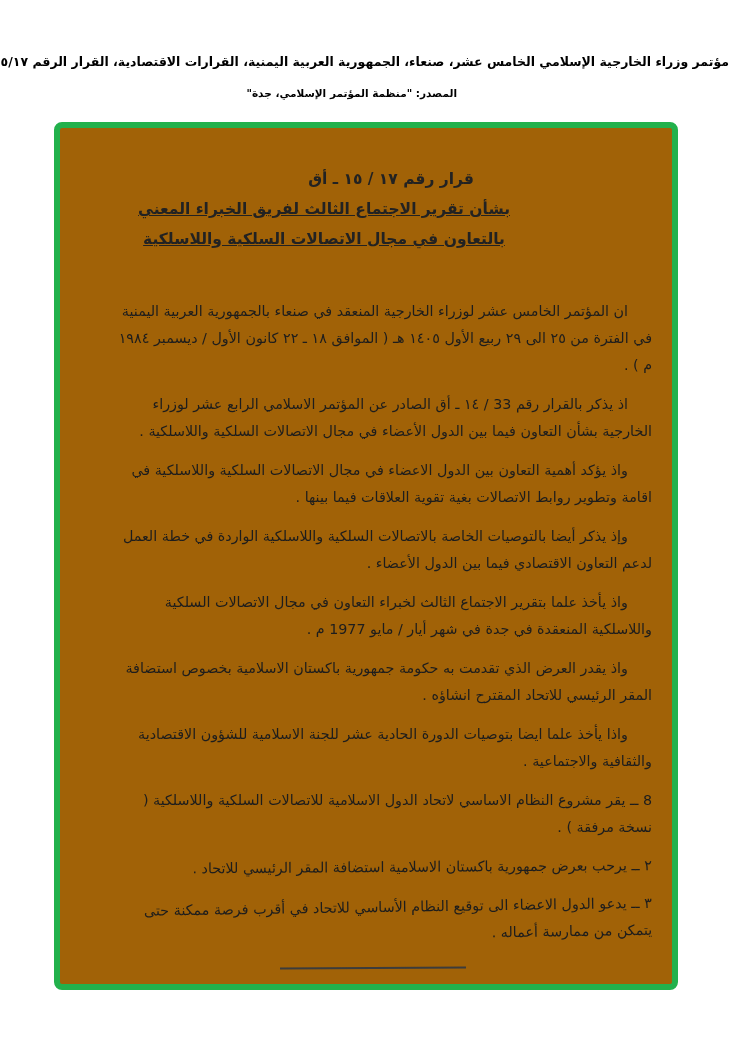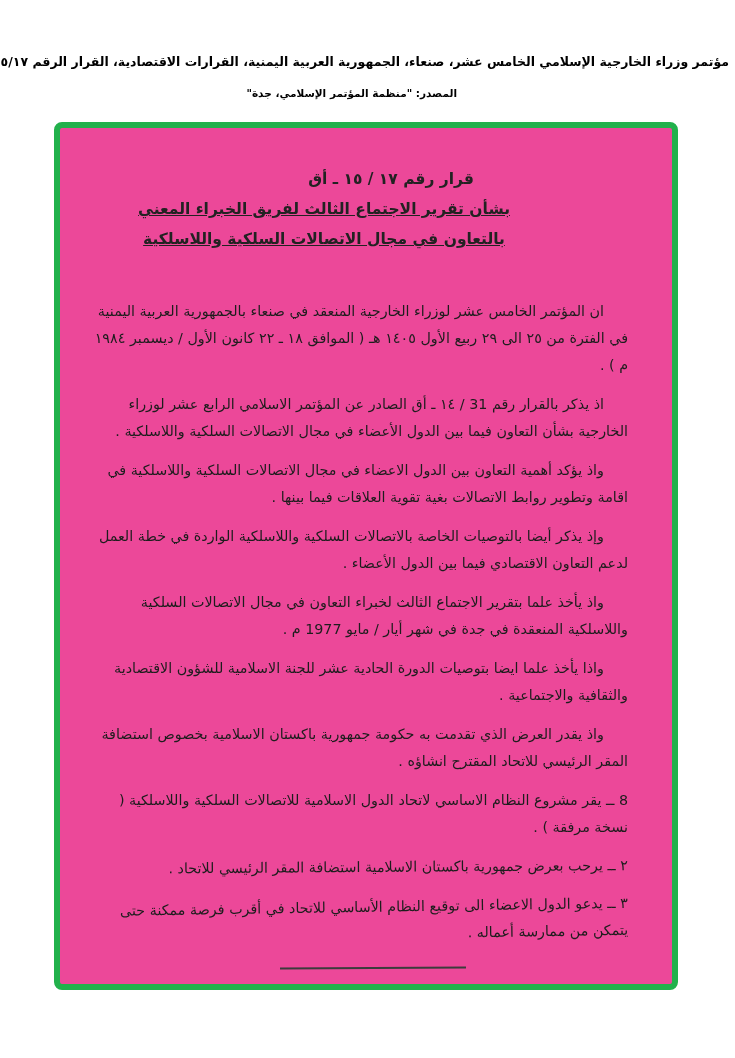--- a/index.html
+++ b/index.html
@@ -15,32 +15,32 @@
   }
   .source{
     position:absolute;top:87px;right:278px;
     direction:rtl;white-space:nowrap;
     font-size:10.5px;font-weight:bold;color:#000;
   }
   
   .scan-frame{
     position:absolute;left:54px;top:122px;width:624px;height:868px;
     box-sizing:border-box;border:6px solid #22b14c;border-radius:8px;
-    background:#ec4899;
+    background:#a16207;
     padding-left:10px;
   }
   .doc{position:absolute;inset:0;direction:rtl;color:#1d1d1d;}
   .title-block{
     position:absolute;top:36px;right:0;left:0;text-align:center;
     font-size:15.5px;font-weight:bold;line-height:30px;color:#222;
   }
   .title-l1{transform:translateX(25px);}
   .title-l2,.title-l3{transform:translateX(-42px);text-decoration:underline;}
   .content{
-    position:absolute;top:170px;right:44px;width:538px;
+    position:absolute;top:170px;right:20px;width:538px;
     font-size:14.3px;line-height:27px;text-align:right;
   }
   .para{margin:0 0 12px 0;text-indent:24px;}
   .item{margin:0 0 13px 0;text-indent:0;}
   .tilt-a{transform:rotate(-0.4deg);}
   .tilt-b{transform:rotate(-0.9deg);}
   .divider{
     position:absolute;top:839px;left:220px;width:186px;height:2px;
     background:#3c3c3c;transform:rotate(-0.3deg);
   }
@@ -55,26 +55,26 @@
   <div class="doc">
 
     <div class="title-block">
       <div class="title-l1">قرار رقم ١٧ / ١٥ ـ أق</div>
       <div class="title-l2">بشأن تقرير الاجتماع الثالث لفريق الخبراء المعني</div>
       <div class="title-l3">بالتعاون في مجال الاتصالات السلكية واللاسلكية</div>
     </div>
 
     <div class="content">
       <p class="para">ان المؤتمر الخامس عشر لوزراء الخارجية المنعقد في صنعاء بالجمهورية العربية اليمنية في الفترة من ٢٥ الى ٢٩ ربيع الأول ١٤٠٥ هـ ( الموافق ١٨ ـ ٢٢ كانون الأول / ديسمبر ١٩٨٤ م ) .</p>
-      <p class="para">اذ يذكر بالقرار رقم 31 / ١٤ ـ أق الصادر عن المؤتمر الاسلامي الرابع عشر لوزراء الخارجية بشأن التعاون فيما بين الدول الأعضاء في مجال الاتصالات السلكية واللاسلكية .</p>
+      <p class="para">اذ يذكر بالقرار رقم 33 / ١٤ ـ أق الصادر عن المؤتمر الاسلامي الرابع عشر لوزراء الخارجية بشأن التعاون فيما بين الدول الأعضاء في مجال الاتصالات السلكية واللاسلكية .</p>
       <p class="para">واذ يؤكد أهمية التعاون بين الدول الاعضاء في مجال الاتصالات السلكية واللاسلكية في اقامة وتطوير روابط الاتصالات بغية تقوية العلاقات فيما بينها .</p>
       <p class="para">وإذ يذكر أيضا بالتوصيات الخاصة بالاتصالات السلكية واللاسلكية الواردة في خطة العمل لدعم التعاون الاقتصادي فيما بين الدول الأعضاء .</p>
       <p class="para">واذ يأخذ علما بتقرير الاجتماع الثالث لخبراء التعاون في مجال الاتصالات السلكية واللاسلكية المنعقدة في جدة في شهر أيار / مايو 1977 م .</p>
+      <p class="para">واذ يقدر العرض الذي تقدمت به حكومة جمهورية باكستان الاسلامية بخصوص استضافة المقر الرئيسي للاتحاد المقترح انشاؤه .</p>
       <p class="para">واذا يأخذ علما ايضا بتوصيات الدورة الحادية عشر للجنة الاسلامية للشؤون الاقتصادية والثقافية والاجتماعية .</p>
-      <p class="para">واذ يقدر العرض الذي تقدمت به حكومة جمهورية باكستان الاسلامية بخصوص استضافة المقر الرئيسي للاتحاد المقترح انشاؤه .</p>
 
       <p class="item">8 ــ يقر مشروع النظام الاساسي لاتحاد الدول الاسلامية للاتصالات السلكية واللاسلكية ( نسخة مرفقة ) .</p>
       <p class="item tilt-a">٢ ــ يرحب بعرض جمهورية باكستان الاسلامية استضافة المقر الرئيسي للاتحاد .</p>
       <p class="item tilt-b">٣ ــ يدعو الدول الاعضاء الى توقيع النظام الأساسي للاتحاد في أقرب فرصة ممكنة حتى يتمكن من ممارسة أعماله .</p>
     </div>
 
     <div class="divider"></div>
   </div>
 </div>
 

